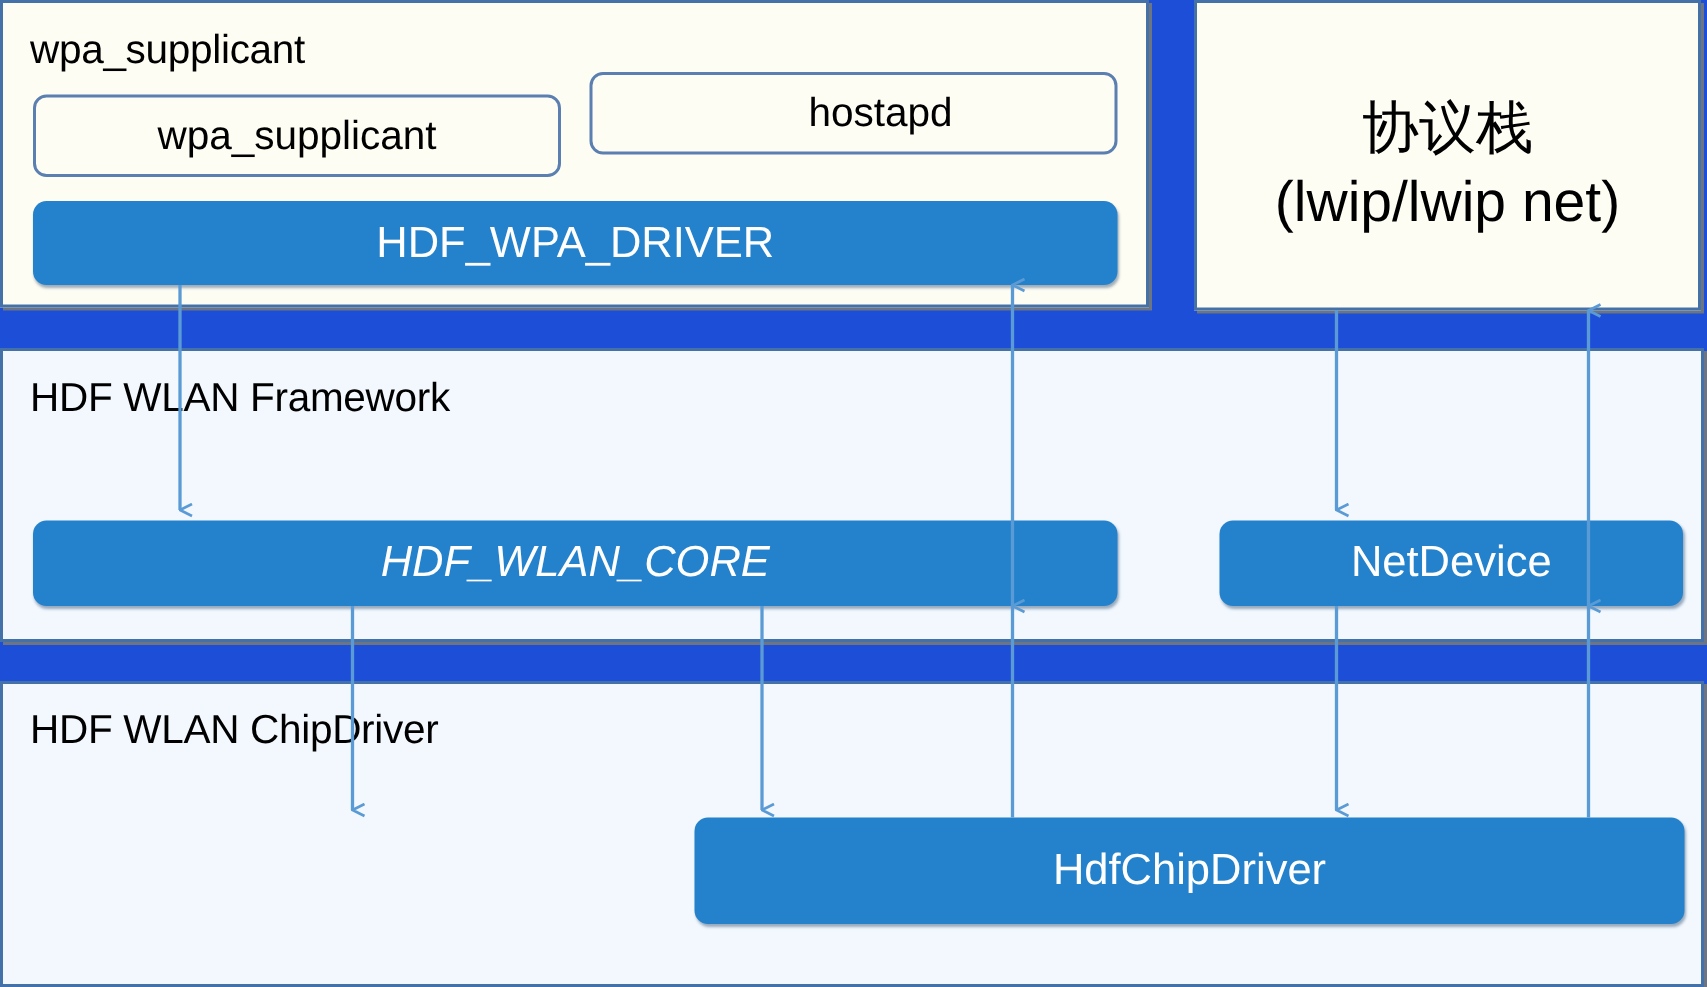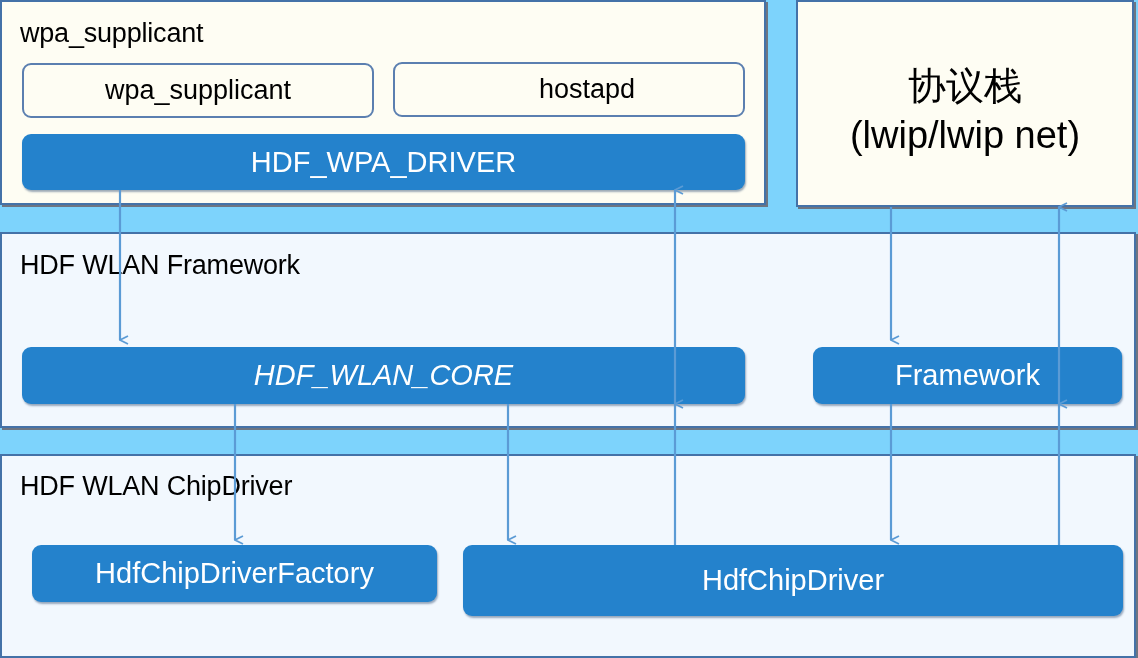--- a/index.html
+++ b/index.html
@@ -5,21 +5,21 @@
   * { box-sizing: border-box; margin: 0; padding: 0; }
   html, body {
     width: 1138px; height: 658px;
     background: #000000;
     font-family: "Liberation Sans", sans-serif;
     overflow: hidden;
   }
   #stage {
     position: relative;
     width: 1138px; height: 658px;
-    background: #7dd3fc;
+    background: #1d4ed8;
   }
 
   
   .panel {
     position: absolute;
     border: 2px solid #4472a8;
     box-shadow: 2px 2px 0 0 #6d7582;
   }
   .panel.cream { background: #fefdf3; }
   .panel.bluewhite { background: #f2f8fe; }
@@ -83,47 +83,46 @@
 
 <div id="stage">
 
   <div class="panel cream" style="left:0px; top:0px; width:766px; height:205px;">
   </div>
 
   <div class="panel-title" style="left:20px; top:18px;">wpa_supplicant</div>
 
   <div class="subbox" style="left:22px; top:63px; width:352px; height:55px;">wpa_supplicant</div>
 
-  <div class="subbox" style="left:393px; top:62px; width:352px; height:55px;padding-left:36px;">hostapd</div>
+  <div class="subbox" style="left:393px; top:48px; width:352px; height:55px;padding-left:36px;">hostapd</div>
 
   <div class="bluebox" style="left:22px; top:134px; width:723px; height:56px;">HDF_WPA_DRIVER</div>
 
   <div class="panel cream" style="left:796px; top:0px; width:338px; height:207px;">
   </div>
 
   <div class="stacktext" style="left:796px; top:62px; width:338px;">
     <div>协议栈</div>
     <div>(lwip/lwip net)</div>
   </div>
 
   <div class="panel bluewhite" style="left:0px; top:232px; width:1136px; height:196px;">
   </div>
 
   <div class="panel-title" style="left:20px; top:250px;">HDF WLAN Framework</div>
 
   <div class="bluebox" style="left:22px; top:347px; width:723px; height:57px;font-style:italic;">HDF_WLAN_CORE</div>
 
-  <div class="bluebox" style="left:813px; top:347px; width:309px; height:57px;">Framework</div>
+  <div class="bluebox" style="left:813px; top:347px; width:309px; height:57px;">NetDevice</div>
 
   <div class="panel bluewhite" style="left:0px; top:454px; width:1136px; height:204px;">
   </div>
 
   <div class="panel-title" style="left:20px; top:471px;">HDF WLAN ChipDriver</div>
 
-  <div class="bluebox" style="left:32px; top:545px; width:405px; height:57px;">HdfChipDriverFactory</div>
 
   <div class="bluebox" style="left:463px; top:545px; width:660px; height:71px;">HdfChipDriver</div>
 
   <svg id="arrows" viewBox="0 0 1138 658">
     <defs>
       <marker id="headDown" markerWidth="10" markerHeight="10" refX="5" refY="9" orient="auto" markerUnits="userSpaceOnUse">
         <path d="M1,1 L5,9 L9,1" fill="none" stroke="#5b9bd5" stroke-width="1.8"></path>
       </marker>
       <marker id="headUp" markerWidth="10" markerHeight="10" refX="5" refY="1" orient="auto" markerUnits="userSpaceOnUse">
         <path d="M1,9 L5,1 L9,9" fill="none" stroke="#5b9bd5" stroke-width="1.8"></path>

